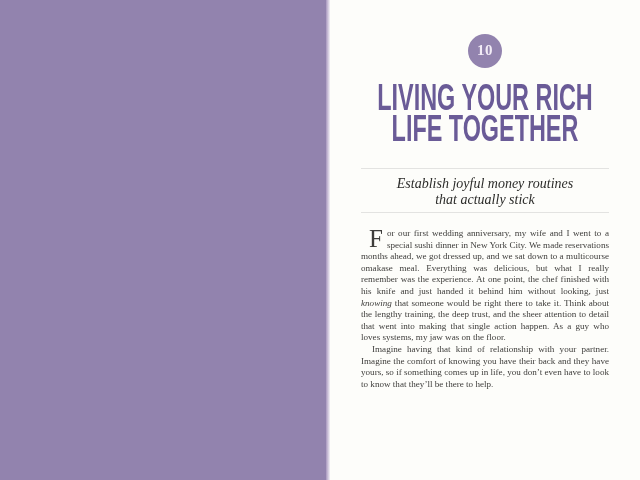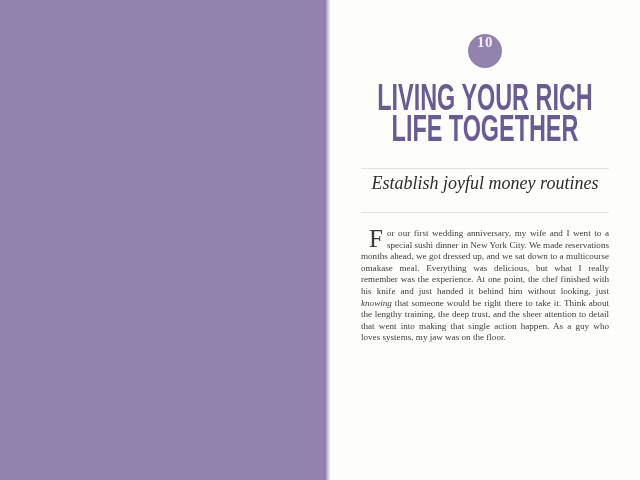--- a/index.html
+++ b/index.html
@@ -12,21 +12,21 @@
   }
   .spine-edge {
     position:absolute; left:326px; top:0; width:4px; height:480px;
     background:linear-gradient(to right, #a897bf, #ddd6e6 70%, #f4f1f7);
   }
   .right-page { position:absolute; left:330px; top:0; width:310px; height:480px; }
 
   .chapter-badge {
     position:absolute; left:468px; top:34px; width:34px; height:34px;
     border-radius:50%; background:#9283ae;
-    display:flex; align-items:flex-start; justify-content:center;
+    display:flex; align-items:center; justify-content:center;
   }
   .chapter-badge .num {
     color:#f2ecf6; font-family:"Liberation Serif", serif; font-weight:bold;
     font-size:15px; letter-spacing:0.5px; padding-bottom:1px;
   }
 
   .chapter-title {
     position:absolute; left:312px; top:82px; width:346px;
     transform:scaleX(0.65); transform-origin:50% 0;
     text-align:center; color:#6a5b97;
@@ -34,21 +34,21 @@
     font-size:36px; line-height:31px; letter-spacing:0px; white-space:nowrap;
   }
 
   .rule { position:absolute; left:361px; width:248px; height:1px; background:#e3e3e1; }
   .rule-top { top:168px; }
   .rule-bottom { top:212px; }
 
   .chapter-subtitle {
     position:absolute; left:341px; top:176px; width:288px;
     text-align:center; font-style:italic; color:#2d2d2b;
-    font-size:18px; line-height:15.5px; font-family:"Liberation Serif", serif;
+    font-size:14px; line-height:15.5px; font-family:"Liberation Serif", serif;
   }
 
   .body-text {
     position:absolute; left:361px; top:228px; width:248px;
     font-size:9.1px; line-height:11.6px; color:#3e3d3b;
     text-align:justify; font-family:"Liberation Serif", serif;
   }
   .body-text p { margin:0; }
   .body-text p.indented { text-indent:11px; }
   .dropcap {
@@ -71,21 +71,23 @@
 
   <div class="chapter-title">
     <div>LIVING YOUR RICH</div>
     <div>LIFE TOGETHER</div>
   </div>
 
   <div class="rule rule-top"></div>
 
   <div class="chapter-subtitle">
     <div>Establish joyful money routines</div>
+    <div>that actually stick</div>
   </div>
 
   <div class="rule rule-bottom"></div>
 
   <div class="body-text">
       <p><span class="dropcap">F</span>or our first wedding anniversary, my wife and I went to a special sushi dinner in New York City. We made reservations months ahead, we got dressed up, and we sat down to a multicourse omakase meal. Everything was delicious, but what I really remember was the experience. At one point, the chef finished with his knife and just handed it behind him without looking, just <em>knowing</em> that someone would be right there to take it. Think about the lengthy training, the deep trust, and the sheer attention to detail that went into making that single action happen. As a guy who loves systems, my jaw was on the floor.</p>
+      <p class="indented">Imagine having that kind of relationship with your partner. Imagine the comfort of knowing you have their back and they have yours, so if something comes up in life, you don’t even have to look to know that they’ll be there to help.</p>
     </div>
 
 </div>
 
 </body></html>

